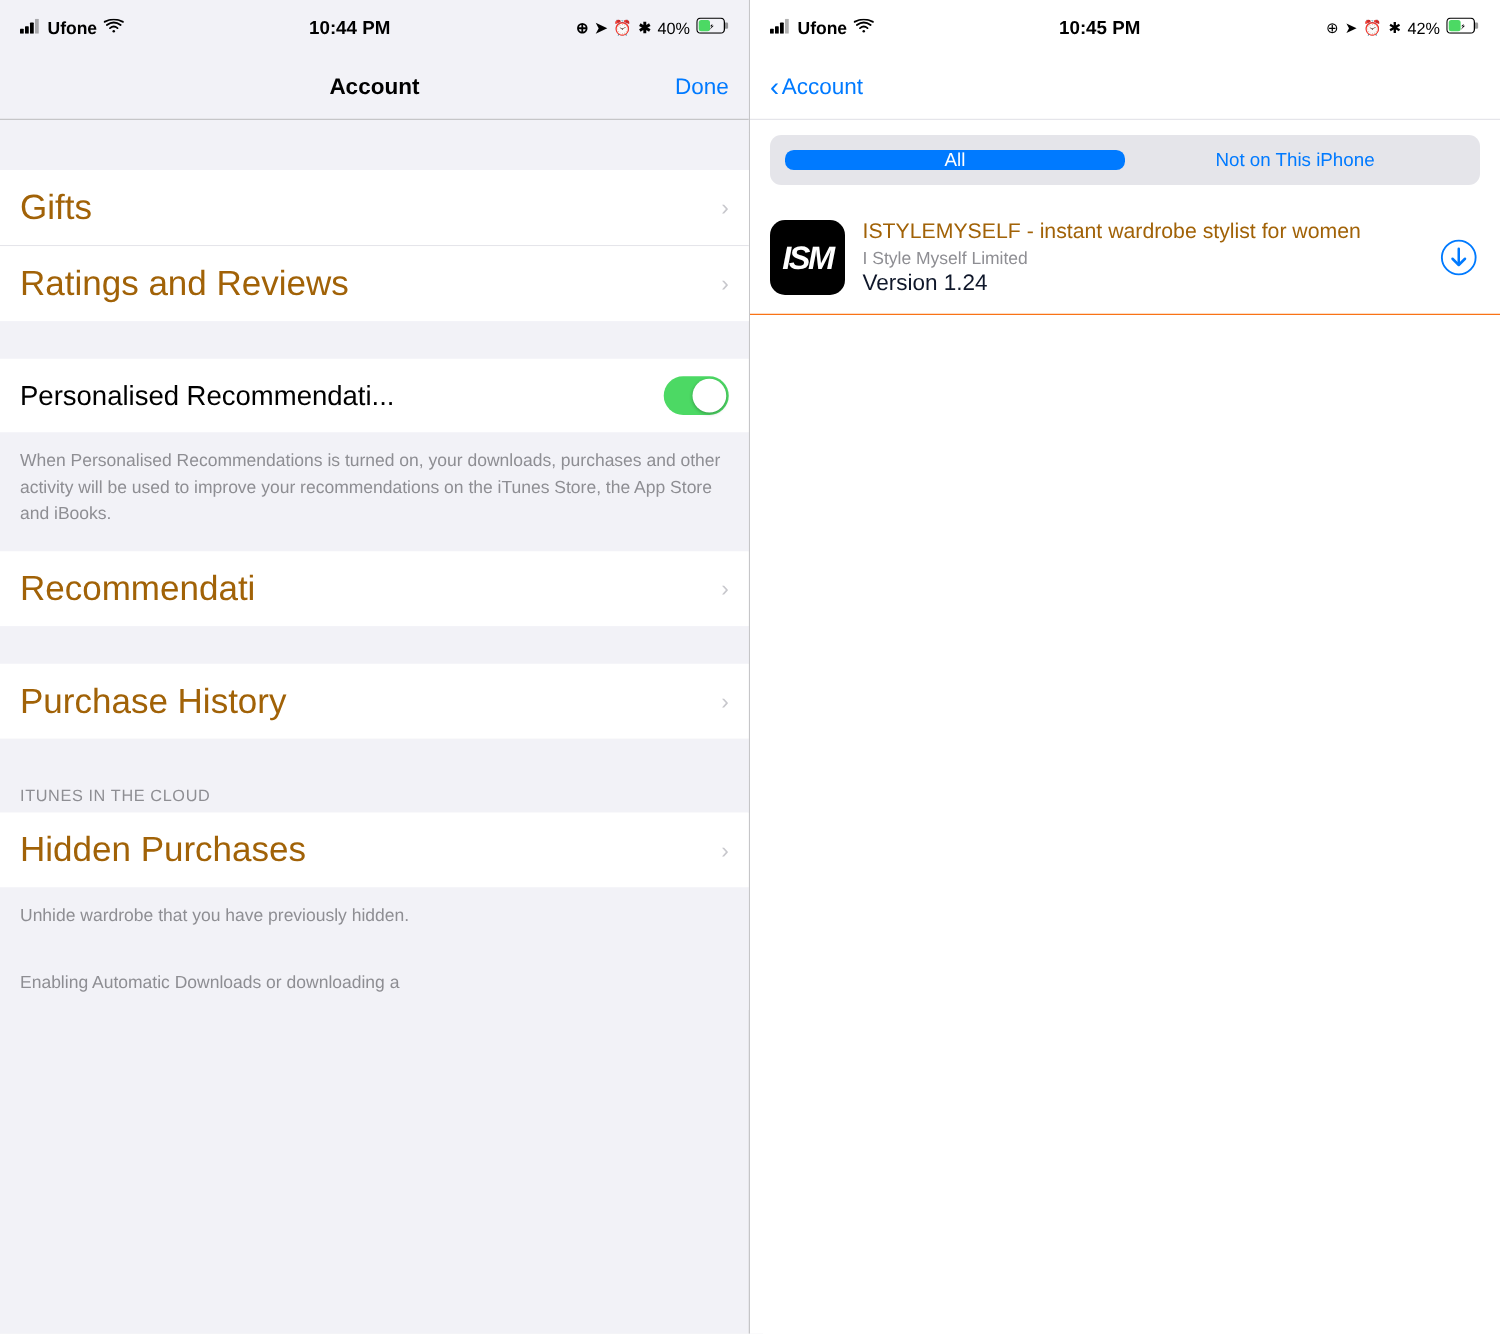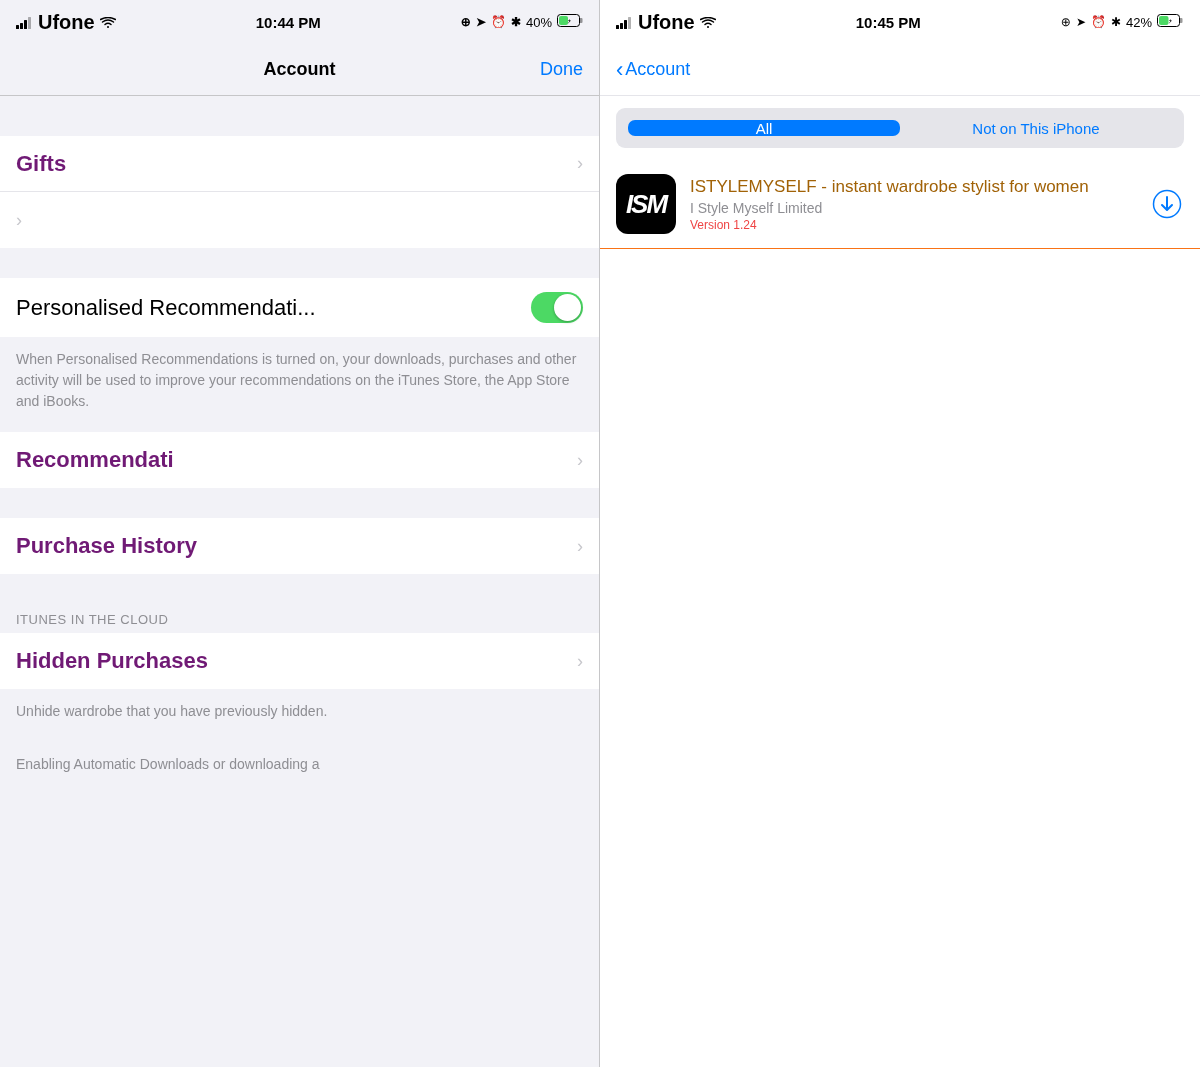--- a/index.html
+++ b/index.html
@@ -31,21 +31,21 @@
       justify-content: space-between;
       padding: 0 16px;
       font-size: 15px;
       font-weight: 600;
     }
 
     .status-bar-left {
       display: flex;
       align-items: flex-start;
       gap: 5px;
-      font-size: 20px;
+      font-size: 14px;
       font-weight: 600;
     }
 
     .status-bar-right {
       display: flex;
       align-items: center;
       gap: 5px;
       font-size: 12px;
     }
 
@@ -83,23 +83,23 @@
       align-items: center;
       justify-content: space-between;
       padding: 14px 16px;
       background: #fff;
       border-bottom: 1px solid #e5e5ea;
       min-height: 56px;
       cursor: pointer;
     }
 
     .list-item-label {
-      font-size: 22px;
-      color: #701a75;
-      font-weight: 700;
+      font-size: 28px;
+      color: #a16207;
+      font-weight: 400;
     }
 
     .chevron {
       color: #c7c7cc;
       font-size: 18px;
       font-weight: 300;
     }
 
     .section-gap-small {
       height: 10px;
@@ -273,22 +273,22 @@
       line-height: 1.3;
     }
 
     .app-developer {
       font-size: 14px;
       color: #8e8e93;
       margin-top: 2px;
     }
 
     .app-version {
-      font-size: 12px;
-      color: #ef4444;
+      font-size: 18px;
+      color: #0f172a;
       margin-top: 2px;
     }
 
     .download-btn {
       width: 34px;
       height: 34px;
       display: flex;
       align-items: center;
       justify-content: center;
       cursor: pointer;
@@ -351,20 +351,21 @@
 
   <div class="section-gap-small"></div>
   <div style="height:30px;background:#f2f2f7;"></div>
 
   <div class="list-section">
     <div class="list-item">
       <span class="list-item-label">Gifts</span>
       <span class="chevron">›</span>
     </div>
     <div class="list-item" style="border-bottom:none;">
+      <span class="list-item-label">Ratings and Reviews</span>
       <span class="chevron">›</span>
     </div>
   </div>
 
   <div style="height:30px;background:#f2f2f7;"></div>
 
   <div class="list-section">
     <div class="toggle-row" style="border-bottom:none;">
       <span class="toggle-label">Personalised Recommendati...</span>
       <div class="toggle-switch"></div>

